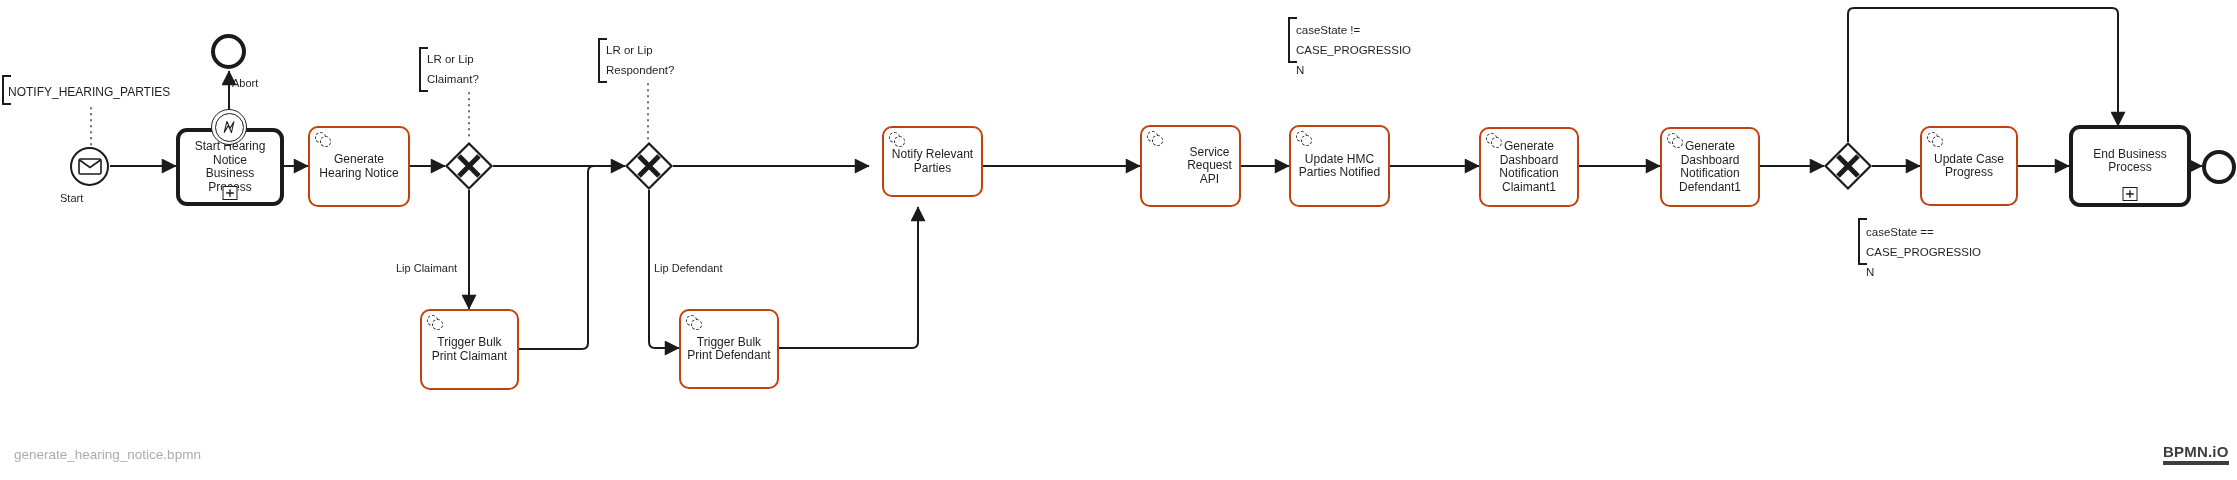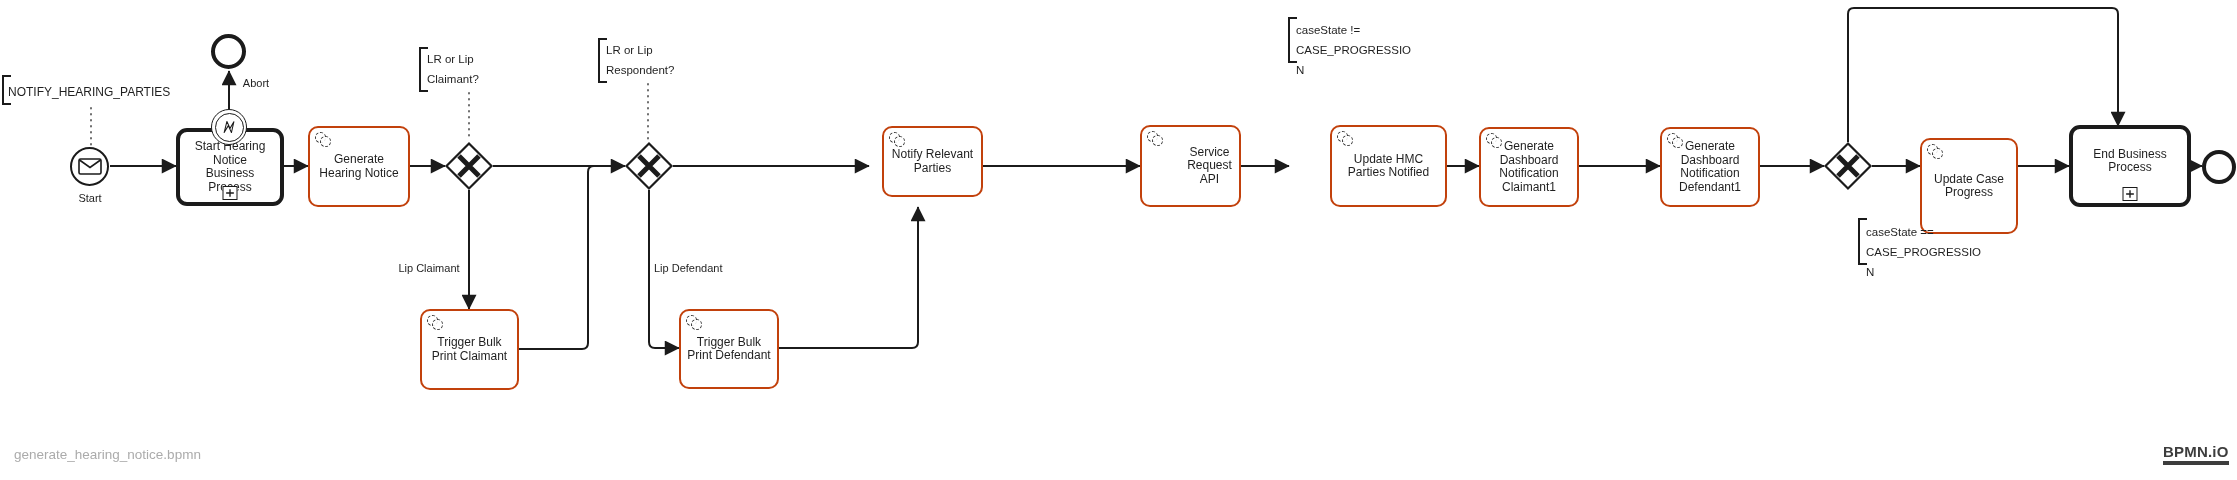--- a/index.html
+++ b/index.html
@@ -27,21 +27,21 @@
 
   .event{position:absolute;box-sizing:border-box;background:#fff;border-radius:50%;
         display:flex;align-items:center;justify-content:center;}
   .ev-thin{border:2px solid #1b1b1b;}
   .ev-thick{border:4.5px solid #1b1b1b;}
   .boundary-inner{box-sizing:border-box;width:29px;height:29px;border:1.6px solid #1b1b1b;
         border-radius:50%;background:#fff;display:flex;align-items:center;justify-content:center;}
 
   .gateway{position:absolute;width:52px;height:52px;}
 
-  .freelabel{position:absolute;font-size:11px;line-height:12px;color:#1f1f1f;text-align:center;}
+  .freelabel{position:absolute;font-size:11px;line-height:12px;color:#1f1f1f;text-align:left;}
   .anno-text{position:absolute;font-size:11.5px;line-height:20px;white-space:pre-line;color:#1f1f1f;}
   .bracket{position:absolute;width:9px;box-sizing:border-box;
         border:2px solid #1b1b1b;border-right:none;background:transparent;}
 
   .filename{position:absolute;left:14px;top:447px;font-size:13.5px;color:#ababab;}
   .logo{position:absolute;left:2163px;top:443px;font-size:15px;font-weight:700;letter-spacing:.2px;
         color:#3d3d3d;text-decoration:none;border-bottom:4px solid #3d3d3d;padding-bottom:1px;}
 </style>
 </head>
 <body>
@@ -148,21 +148,21 @@
     <div class="tlabel">Notify Relevant
 Parties</div>
   </div>
 
   <div class="task" style="left:1140px;top:125px;width:101px;height:82px;padding-left:38px;">
     <span class="service-icon"></span>
     <div class="tlabel">Service
 Request API</div>
   </div>
 
-  <div class="task" style="left:1330px;top:125px;width:117px;height:82px;">
+  <div class="task" style="left:1289px;top:125px;width:101px;height:82px;">
     <span class="service-icon"></span>
     <div class="tlabel">Update HMC
 Parties Notified</div>
   </div>
 
   <div class="task" style="left:1479px;top:127px;width:100px;height:80px;">
     <span class="service-icon"></span>
     <div class="tlabel">Generate
 Dashboard
 Notification
@@ -177,21 +177,21 @@
 Defendant1</div>
   </div>
 
   <div class="gateway" style="left:1822px;top:140px;">
     <svg viewBox="0 0 52 52">
       <polygon points="26,3.5 48.5,26 26,48.5 3.5,26" fill="#fff" stroke="#1b1b1b" stroke-width="2.2"></polygon>
       <path d="M16 16 L36 36 M36 16 L16 36" stroke="#1b1b1b" stroke-width="5" fill="none"></path>
     </svg>
   </div>
 
-  <div class="task" style="left:1920px;top:126px;width:98px;height:96px;margin-top:12px;">
+  <div class="task" style="left:1920px;top:126px;width:98px;height:80px;">
     <span class="service-icon"></span>
     <div class="tlabel">Update Case
 Progress</div>
   </div>
 
   <div class="call" style="left:2069px;top:125px;width:122px;height:82px;">
     <div class="tlabel" style="padding-bottom:10px;">End Business
 Process</div>
     <div class="plus-marker">
       <svg viewBox="0 0 14 14">

